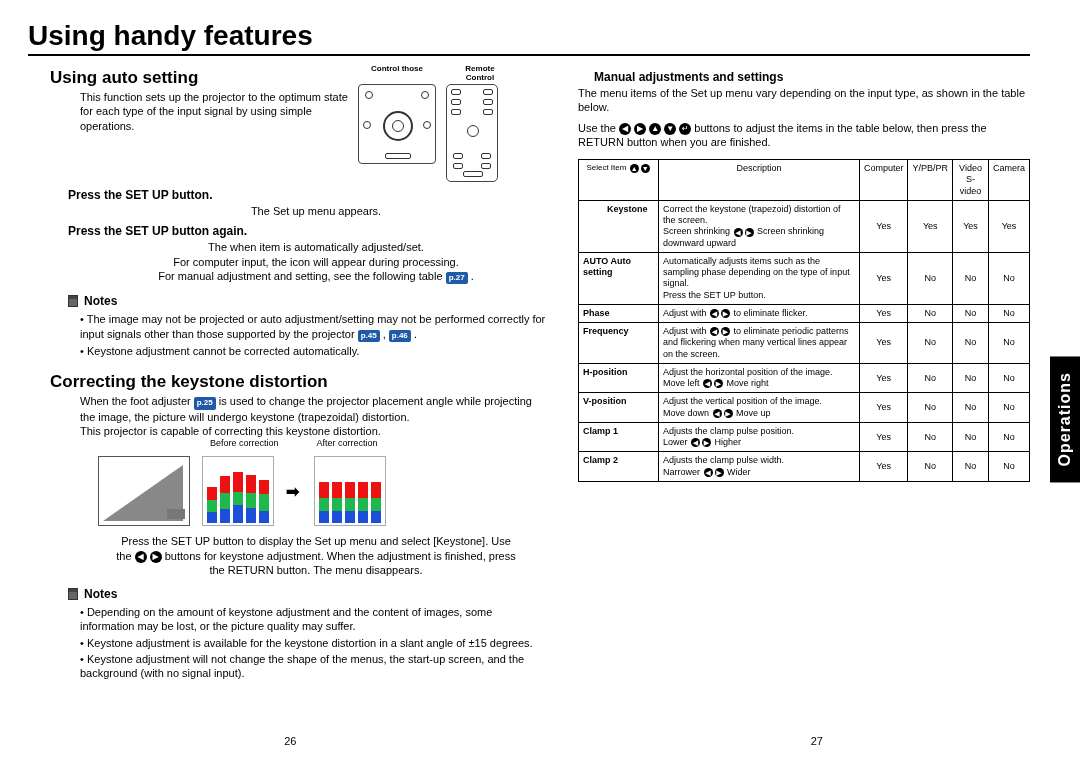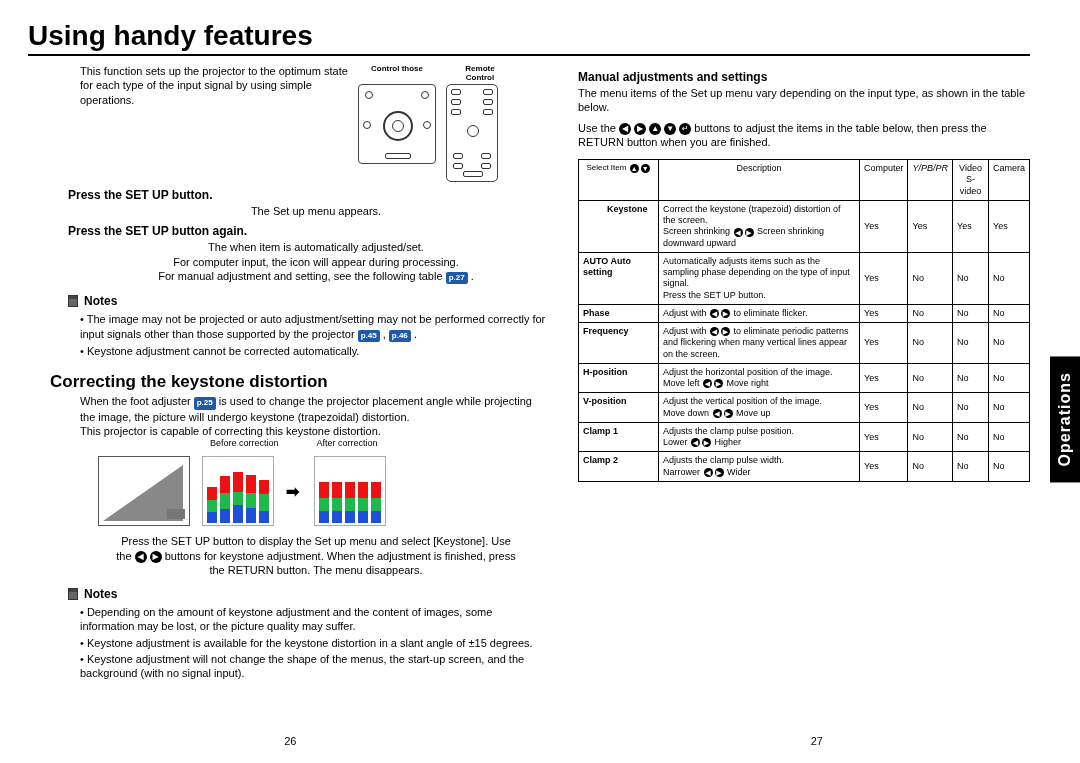--- a/index.html
+++ b/index.html
@@ -32,21 +32,21 @@
   .dot { position:absolute; width:8px; height:8px; border:1px solid #333; border-radius:50%; }
   .rect { position:absolute; width:10px; height:6px; border:1px solid #333; border-radius:2px;}
   .ring { position:absolute; width:30px; height:30px; border:2px solid #333; border-radius:50%; left:24px; top:26px;}
   .ring-in { position:absolute; width:12px; height:12px; border:1px solid #333; border-radius:50%; left:7px; top:7px;}
 
   .side-tab { position:absolute; right:0; top:356px; background:#000; color:#fff; writing-mode:vertical-rl; transform:rotate(180deg); padding:16px 6px; font-size:16px; font-weight:bold; letter-spacing:1px;}
 
   table.settings { border-collapse:collapse; width:100%; margin-top:10px; font-size:9px;}
   table.settings th, table.settings td { border:1px solid #000; padding:3px 4px; text-align:left; vertical-align:top; line-height:1.25;}
   table.settings th { font-weight:normal; text-align:center;}
-  table.settings td.c { text-align:left; vertical-align:middle;}
+  table.settings td.c { text-align:center; vertical-align:middle;}
   .si-cell { font-size:8px;}
   .row-ico { display:inline-block; width:9px; height:9px; border-radius:50%; background:#000; color:#fff; font-size:7px; text-align:center; line-height:9px; vertical-align:middle; margin:0 1px;}
 
   .page-nums { position:absolute; bottom:16px; left:0; width:1080px; display:flex; justify-content:space-around; font-size:11px;padding-left:27px;}
   .chart-labels { display:flex; gap:18px; margin-left:182px; font-size:9px; margin-bottom:2px;}
   .arrow { width:16px; font-size:16px; font-weight:bold; align-self:center;}
   .toprow { display:flex; align-items:flex-start;}
   .intro { width:330px;}
   .panel-labels { display:flex; gap:18px; font-size:8px; font-weight:bold; text-align:center; margin-bottom:2px;}
   .panel-labels span:first-child { width:78px;}
@@ -55,20 +55,21 @@
 </head>
 <body>
 
 <h1>Using handy features</h1>
 
 <div class="cols">
 
   <div class="col left">
     <div class="toprow">
       <div class="intro">
+        <h2>Using auto setting</h2>
         <div class="p1">This function sets up the projector to the optimum state for each type of the input signal by using simple operations.</div>
       </div>
       <div>
         <div class="panel-labels">
           <span>Control those</span>
           <span>Remote Control</span>
         </div>
         <div class="panels">
           <div class="cp">
             <span class="dot" style="left:6px; top:6px;"></span>
@@ -203,39 +204,39 @@
     <div class="notes-h">
       <span class="note-icon"></span>
       <span>Notes</span>
     </div>
     <div class="bul">Depending on the amount of keystone adjustment and the content of images, some information may be lost, or the picture quality may suffer.</div>
     <div class="bul">Keystone adjustment is available for the keystone distortion in a slant angle of ±15 degrees.</div>
     <div class="bul">Keystone adjustment will not change the shape of the menus, the start-up screen, and the background (with no signal input).</div>
   </div>
 
   <div class="col right">
-    <h3 style="margin-left:0;">Manual adjustments and settings</h3>
+    <h3 style="margin-left:16px;">Manual adjustments and settings</h3>
     <div style="line-height:1.3;">The menu items of the Set up menu vary depending on the input type, as shown in the table below.</div>
     <div style="line-height:1.3; margin-top:6px;">
       <span>Use the </span>
       <span class="btn4">◀</span>
       <span class="btn4">▶</span>
       <span class="btn4">▲</span>
       <span class="btn4">▼</span>
       <span class="btn4">↵</span>
       <span> buttons to adjust the items in the table below, then press the RETURN button when you are finished.</span>
     </div>
 
     <table class="settings">
       <thead>
         <tr>
           <th class="si-cell" style="width:80px;"><span>Select Item </span><span class="row-ico">▲</span><span class="row-ico">▼</span></th>
           <th>Description</th>
           <th style="width:42px;">Computer</th>
-          <th style="width:36px;font-style:italic;">Y/PB/PR</th>
+          <th style="width:36px;">Y/PB/PR</th>
           <th style="width:36px;">Video S-video</th>
           <th style="width:36px;">Camera</th>
         </tr>
       </thead>
       <tbody id="settings-body">
           <tr>
             <td style="font-weight: bold; padding-left: 28px;">Keystone</td>
             <td>Correct the keystone (trapezoid) distortion of the screen.<br>Screen shrinking <span class="row-ico">◀</span><span class="row-ico">▶</span> Screen shrinking<br>downward                 upward</td>
             <td class="c">Yes</td>
             <td class="c">Yes</td>

